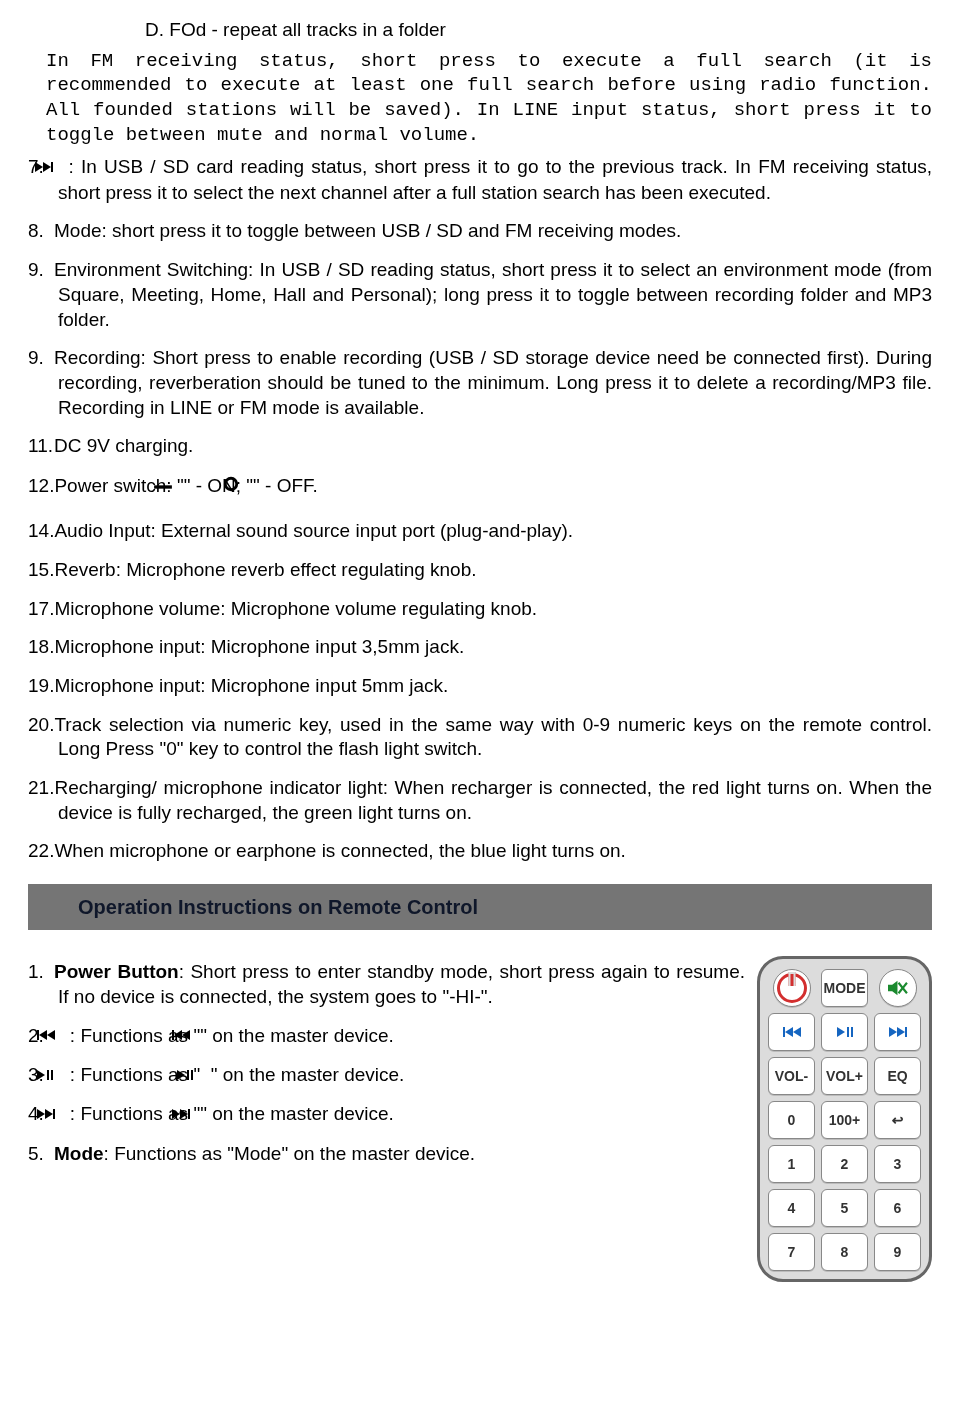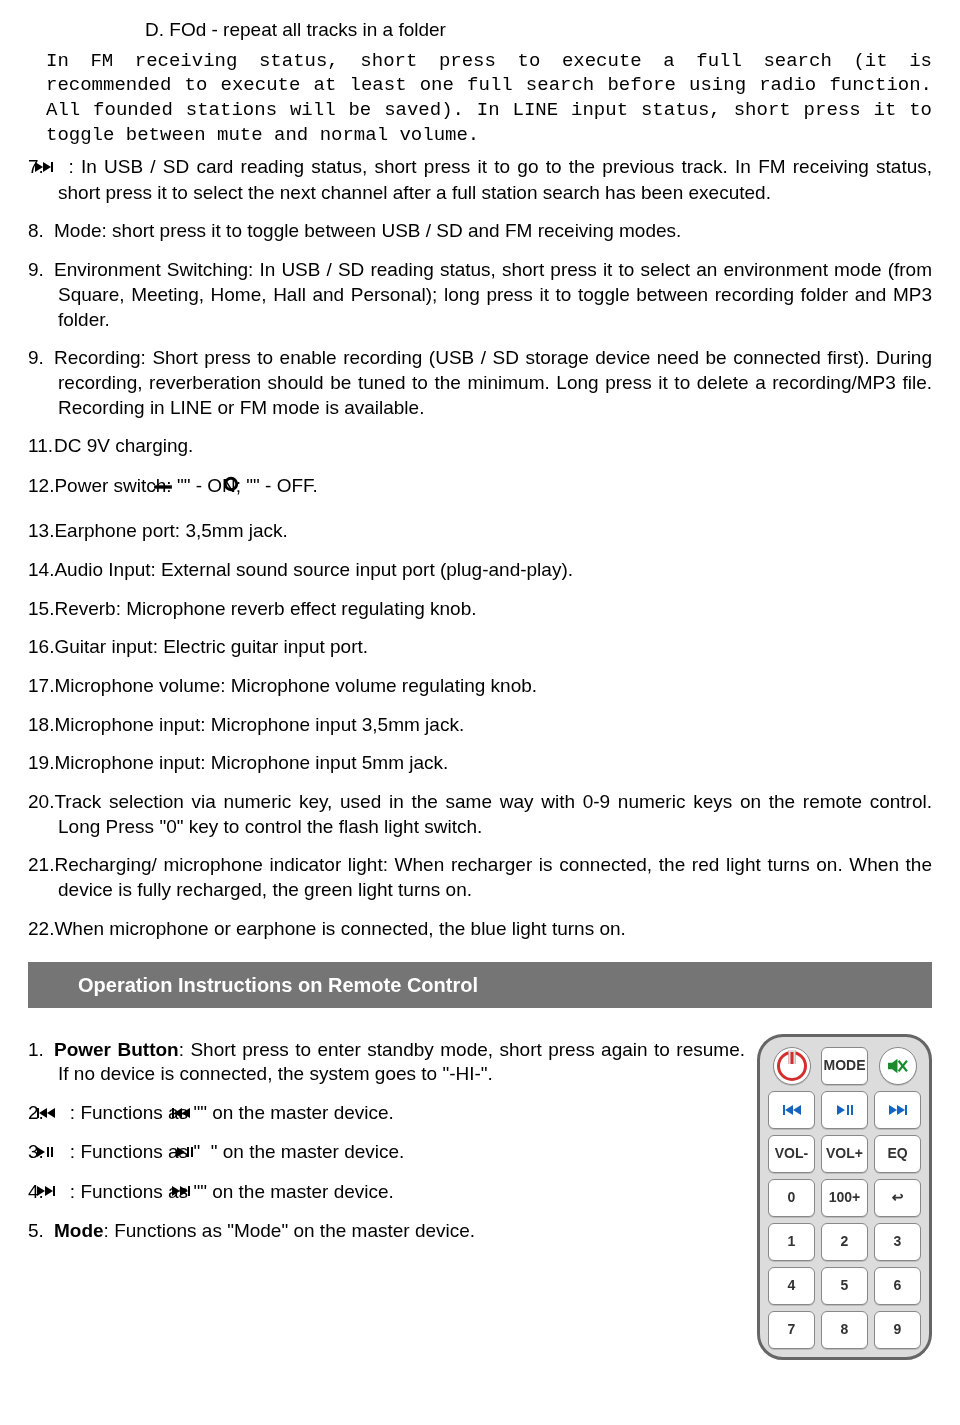--- a/index.html
+++ b/index.html
@@ -34,21 +34,21 @@
   }
   .numlist > li.tight { }
   .num {
     display: inline-block;
     min-width: 26px;
     text-align: left;
     text-indent: 0;
   }
   .section-header {
     background: #757575;
-    color: #ffffff;
+    color: #0f172a;
     font-weight: bold;
     font-size: 20px;
     padding: 10px 0 10px 50px;
     margin: 20px 0 30px 0;
   }
   .icon {
     display: inline-block;
     vertical-align: middle;
     position: relative;
     top: -1px;
@@ -175,30 +175,24 @@
     <span class="num">11.</span><span class="text-block">DC 9V charging.</span>
   </li>
   <li style="margin-bottom:20px">
     <span class="num">12.</span><span class="text-block">Power switch: "</span><span class="icon"><svg width="18" height="10" viewBox="0 0 16 9">
           <use href="#on-dash"></use>
         </svg></span><span class="text-block">" - ON; "</span><span class="icon"><svg width="16" height="16" viewBox="-1 -1 14 14">
           <use href="#off-circ"></use>
         </svg></span><span class="text-block">" - OFF.</span>
   </li>
   <li>
-    <span class="num">13.</span><span class="text-block">Earphone port: 3,5mm jack.</span>
-  </li>
-  <li>
     <span class="num">14.</span><span class="text-block">Audio Input: External sound source input port (plug-and-play).</span>
   </li>
   <li>
     <span class="num">15.</span><span class="text-block">Reverb: Microphone reverb effect regulating knob.</span>
-  </li>
-  <li>
-    <span class="num">16.</span><span class="text-block">Guitar input: Electric guitar input port.</span>
   </li>
   <li>
     <span class="num">17.</span><span class="text-block">Microphone volume: Microphone volume regulating knob.</span>
   </li>
   <li>
     <span class="num">18.</span><span class="text-block">Microphone input: Microphone input 3,5mm jack.</span>
   </li>
   <li class="tight">
     <span class="num">19.</span><span class="text-block">Microphone input: Microphone input 5mm jack.</span>
   </li>

